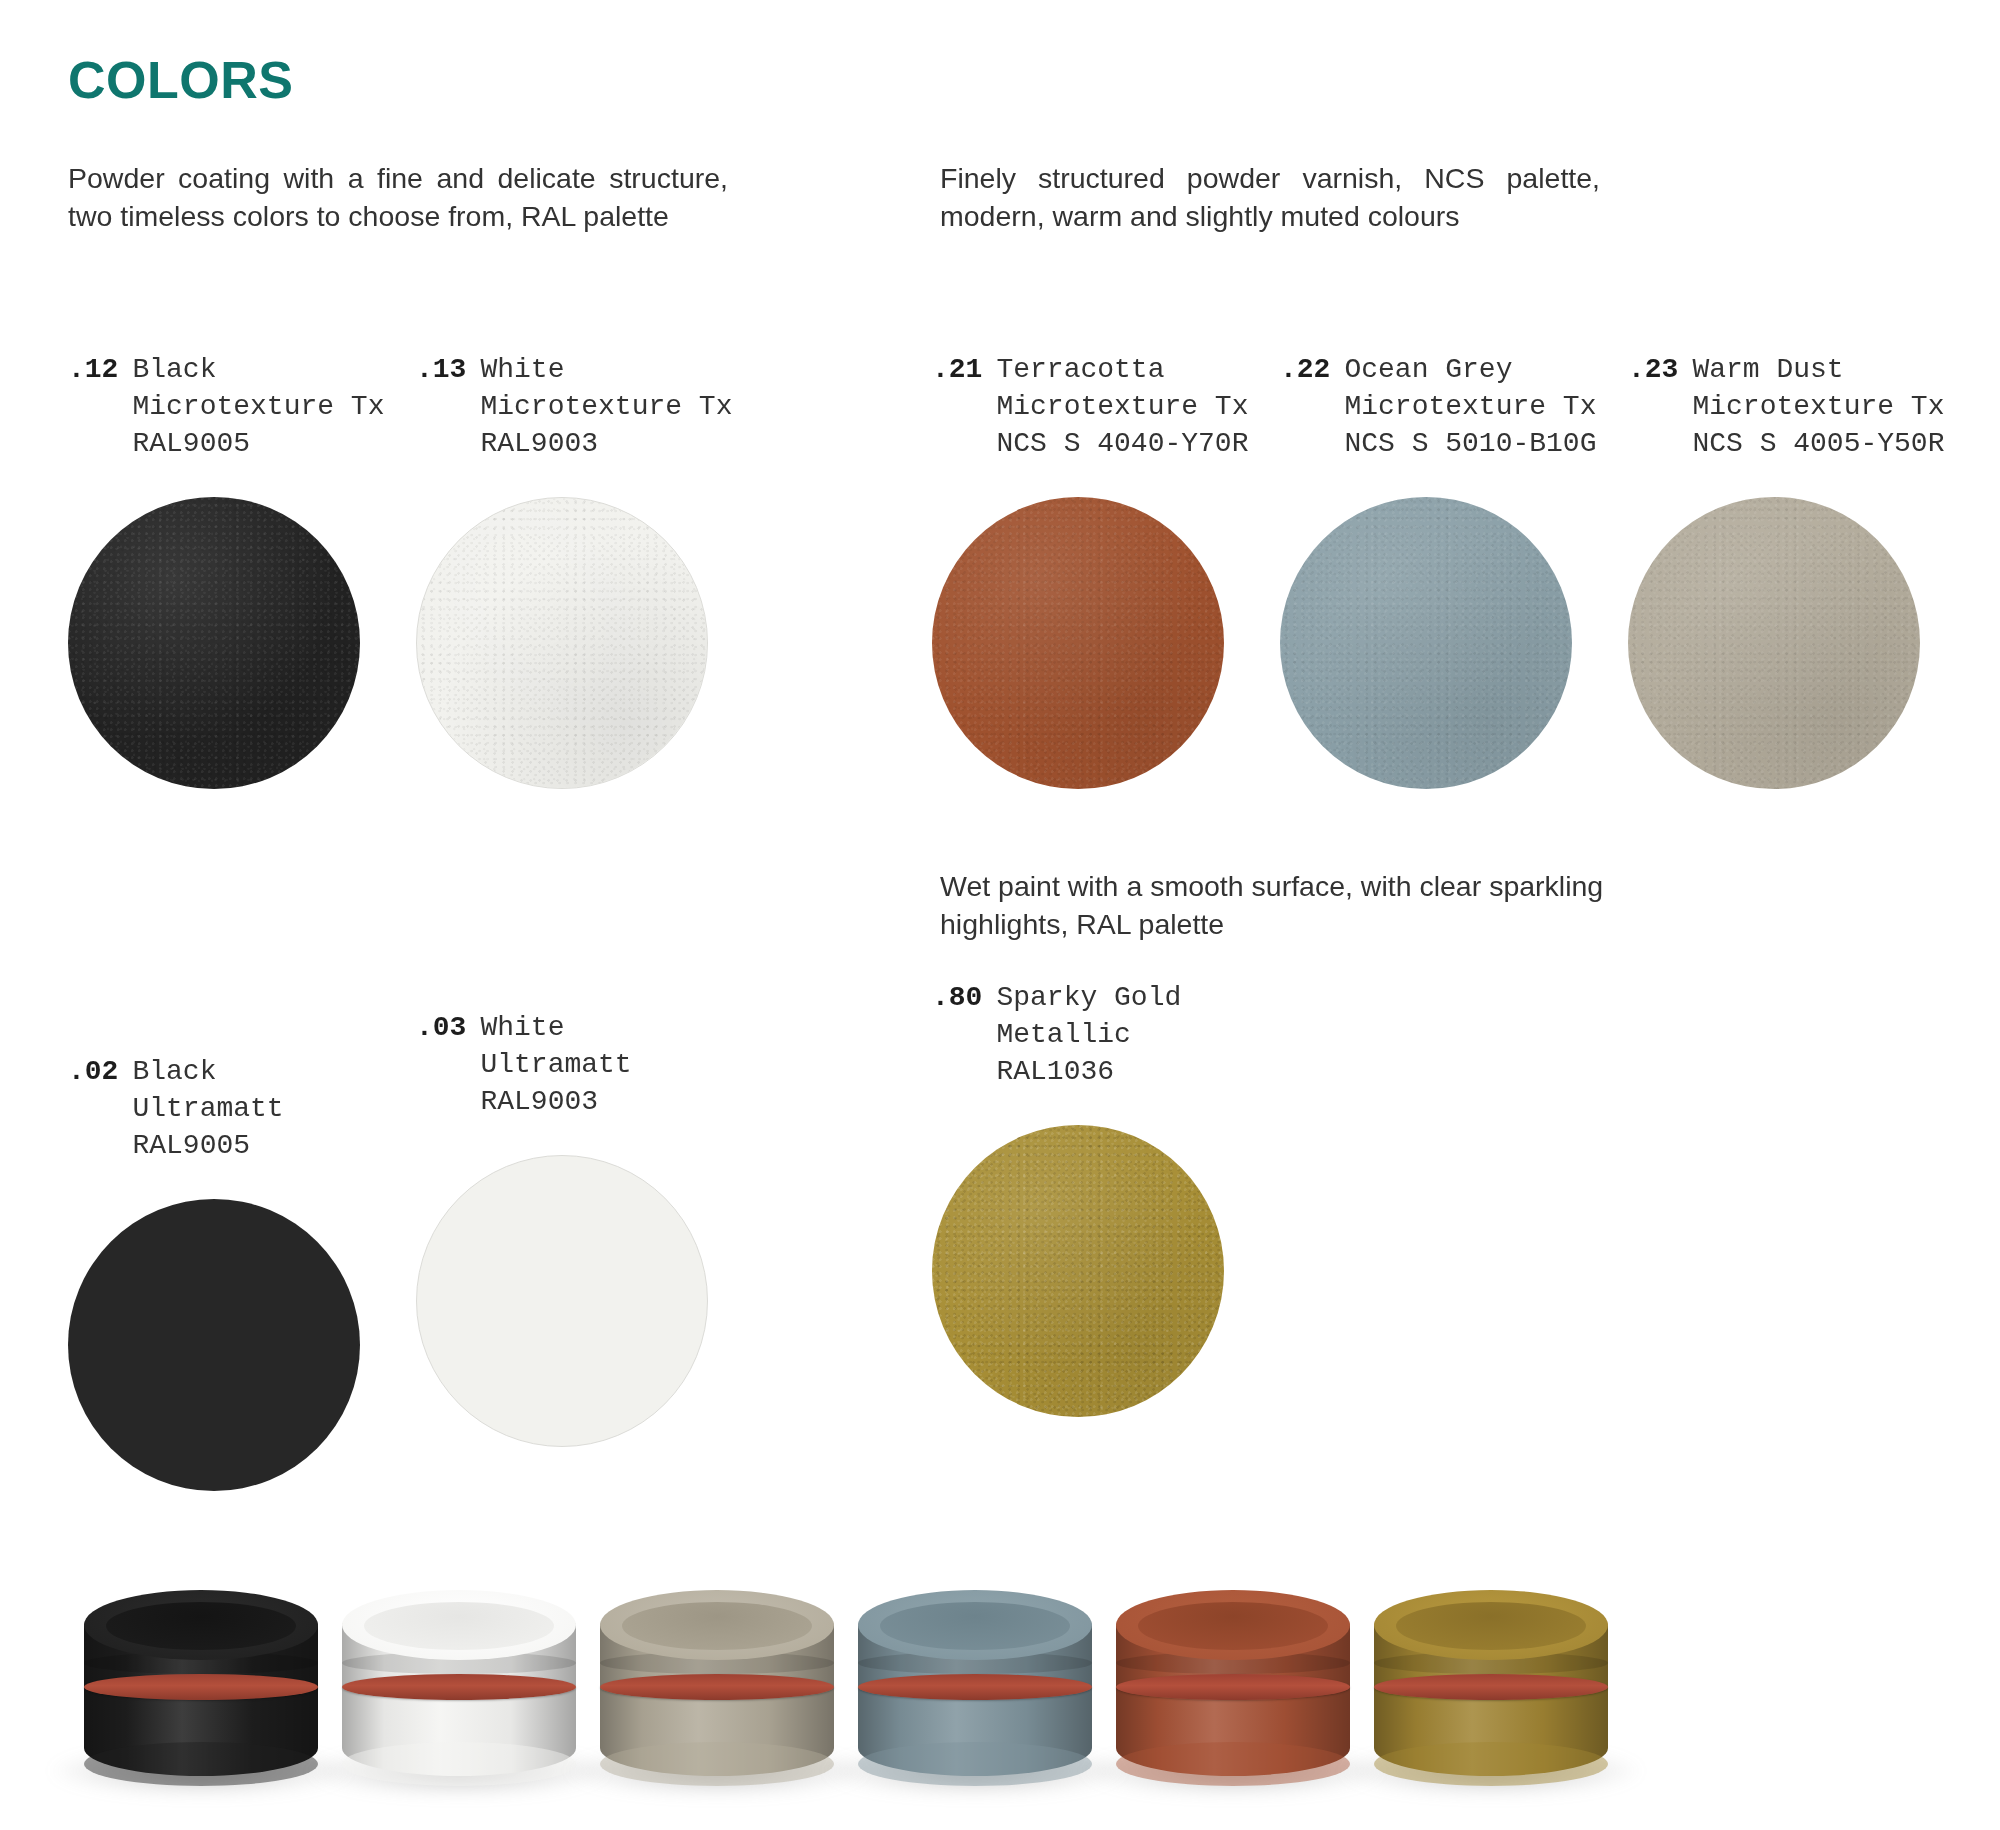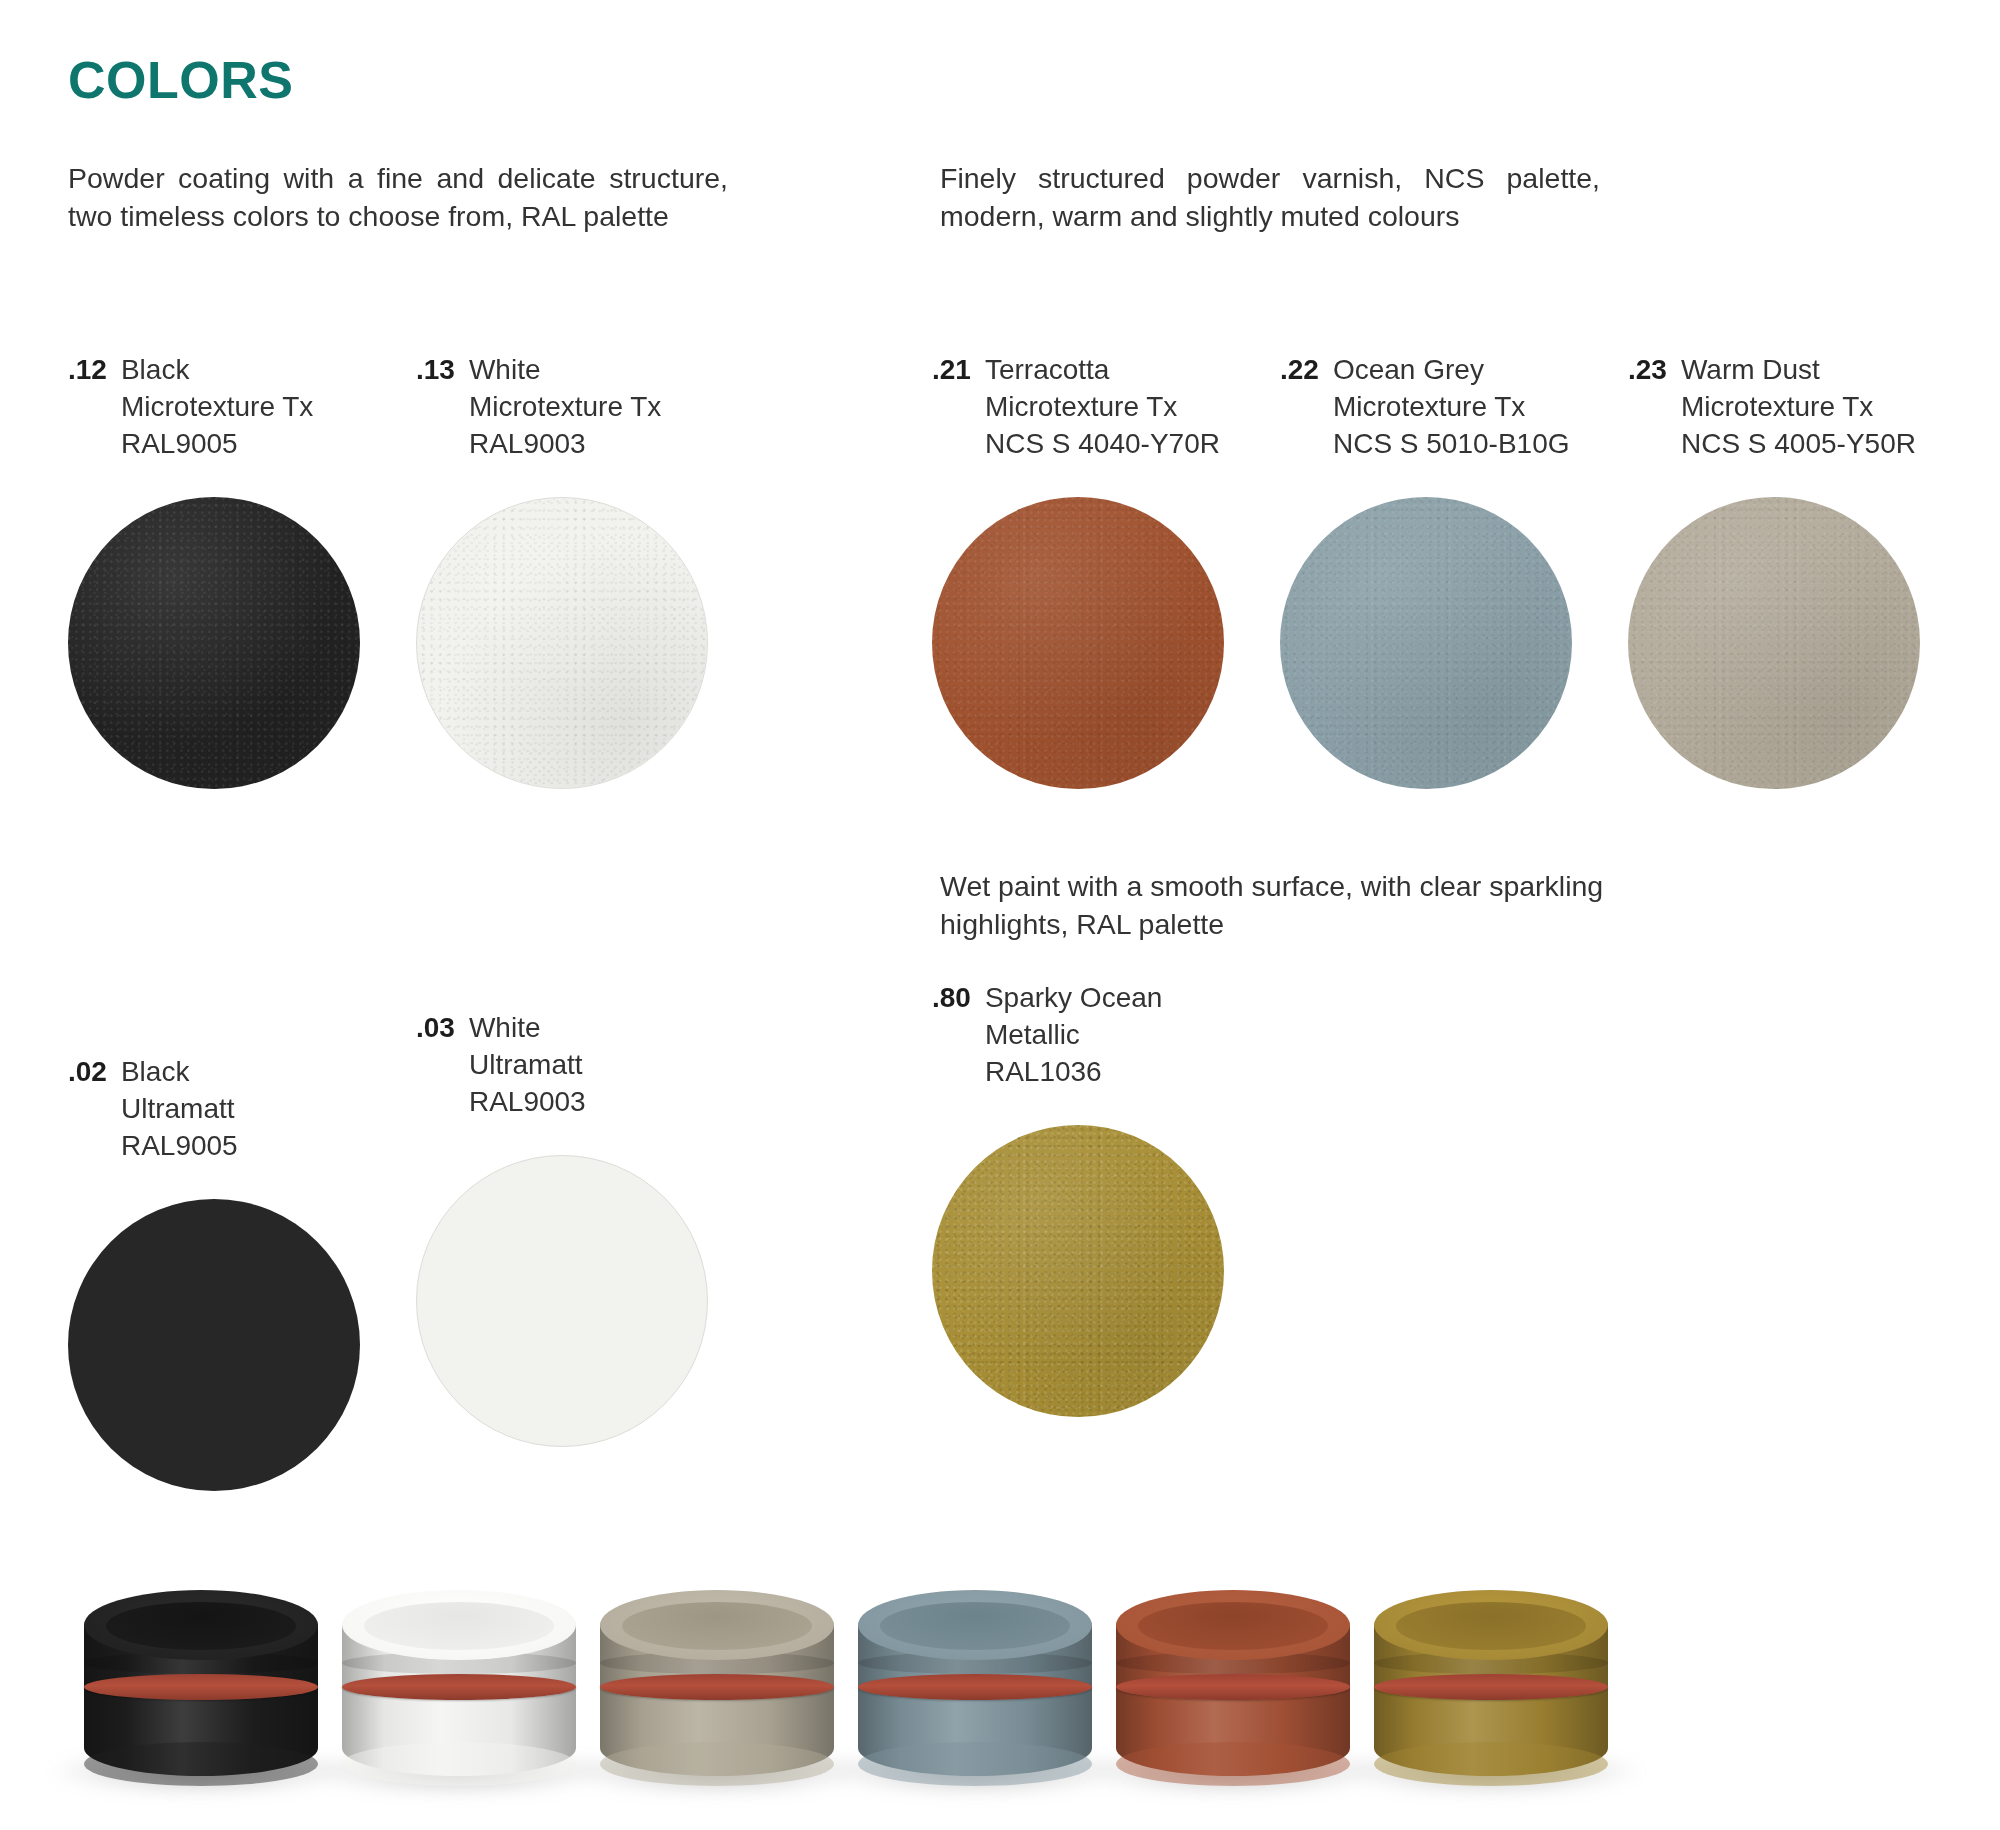--- a/index.html
+++ b/index.html
@@ -44,20 +44,21 @@
 
   #desc-tl { left: 68px;  top: 160px; width: 660px; }
   #desc-tr { left: 940px; top: 160px; width: 660px; }
   #desc-bl { left: 68px;  top: 868px; width: 680px; }
   #desc-br { left: 940px; top: 868px; width: 680px; }
 
   
   .swatch {
     position: absolute;
     width: 360px;
+    font-family: Liberation Mono, monospace;
   }
   .swatch-head {
     display: flex;
     align-items: flex-start;
     gap: 14px;
   }
   .swatch-code {
     font-size: 28px;
     font-weight: bold;
     color: #1d1d1d;
@@ -310,21 +311,21 @@
         <div>RAL9003</div>
       </span>
     </div>
     <div class="disc light-ring" style="background-color: rgb(242, 242, 238);"></div>
   </div>
 
   <div class="swatch" id="sw-80">
     <div class="swatch-head">
       <span class="swatch-code">.80</span>
       <span class="swatch-lines">
-        <div>Sparky Ocean</div>
+        <div>Sparky Gold</div>
         <div>Metallic</div>
         <div>RAL1036</div>
       </span>
     </div>
     <div class="disc" style="background-color: rgb(168, 143, 54);">
       <div class="grain" style="opacity:.95"></div>
       <div class="sheen"></div>
     </div>
   </div>
 

